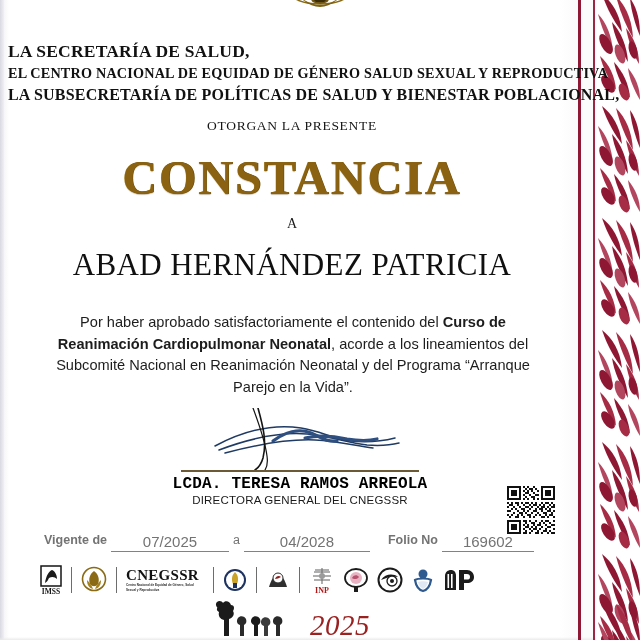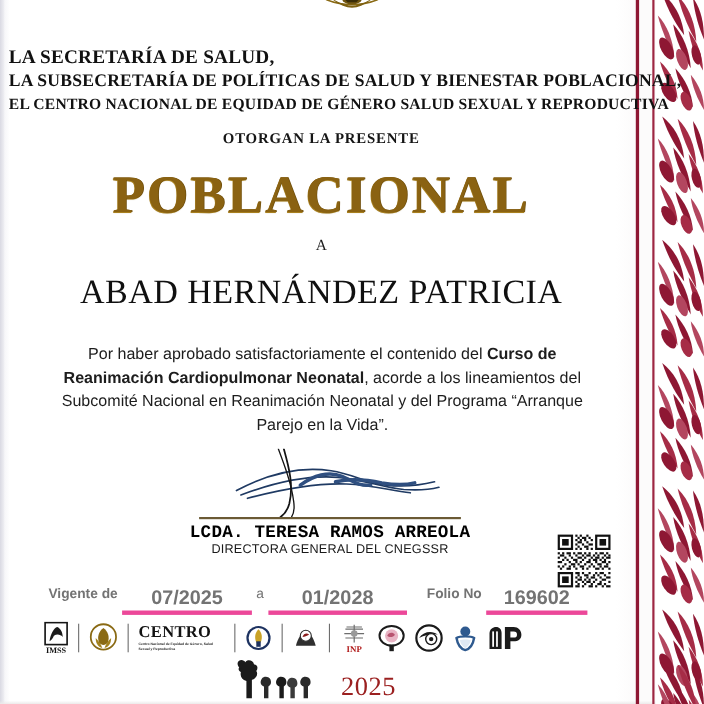--- a/index.html
+++ b/index.html
@@ -102,21 +102,21 @@
   .hdr-line.l2 { font-size: 16px;   line-height: 22px; }
   .hdr-line.l3 { font-size: 14.2px; line-height: 21px; }
 
   .otorgan {
     position: absolute;
     left: 8px;
     top: 118px;
     width: 568px;
     text-align: center;
     font-family: "Liberation Serif", serif;
-    font-weight: bold;
+    font-weight: normal;
     font-size: 13.5px;
     letter-spacing: 0.7px;
     color: #151515;
   }
 
   .constancia {
     position: absolute;
     left: 8px;
     top: 152px;
     width: 568px;
@@ -214,24 +214,24 @@
     width: 500px;
     display: flex;
     align-items: flex-start;
     font-family: "Liberation Sans", sans-serif;
     font-size: 12.5px;
     color: #737373;
   }
   .v-label { font-weight: bold; white-space: nowrap; }
   .v-label.plain { font-weight: normal; }
   .v-field {
-    border-bottom: 4px solid #ec4899;
+    border-bottom: 1px solid #ec4899;
     text-align: center;
-    font-weight: bold;
-    font-size: 18px;
+    font-weight: normal;
+    font-size: 15px;
     padding-bottom: 1px;
     margin: 0 4px;
   }
   .v-field.from { width: 118px; }
   .v-field.to   { width: 126px; }
   .v-field.folio{ width: 92px; }
 
   
   .qr {
     position: absolute;
@@ -286,26 +286,27 @@
   .footer-brand {
     position: absolute;
     left: 214px;
     top: 604px;
     display: flex;
     align-items: flex-end;
     height: 36px;
   }
   .footer-year {
     font-family: "Liberation Serif", serif;
-    font-size: 24px;
+    font-size: 29px;
     font-weight: normal;
     color: #9b2020;
     letter-spacing: 0.5px;
     line-height: 30px;
     margin-left: 10px;
+    font-style: italic;
   }
 </style>
 </head>
 <body>
 
 <div id="certificate">
 
   <div class="paper"></div>
   <div class="edge-left"></div>
   <div class="edge-bottom"></div>
@@ -349,26 +350,26 @@
     <svg width="96" height="26" viewBox="0 0 96 26" xmlns="http://www.w3.org/2000/svg" aria-hidden="true">
       <ellipse cx="48" cy="6" rx="30" ry="12" fill="none" stroke="#8a6a14" stroke-width="1.4"></ellipse>
       <path d="M26 10 C34 16, 42 19, 48 19 C54 19, 62 16, 70 10 C62 17, 55 21, 48 21 C41 21, 34 17, 26 10 Z" fill="#7d6010"></path>
       <ellipse cx="48" cy="13" rx="9" ry="5" fill="#6f5510"></ellipse>
       <path d="M40 12 L48 8 L56 12 L52 16 L44 16 Z" fill="#3a2d08"></path>
     </svg>
   </div>
 
   <div class="hdr-wrap">
     <div class="hdr-line l1">LA SECRETARÍA DE SALUD,</div>
+    <div class="hdr-line l3">EL CENTRO NACIONAL DE EQUIDAD DE GÉNERO SALUD SEXUAL Y REPRODUCTIVA</div>
     <div class="hdr-line l2">LA SUBSECRETARÍA DE POLÍTICAS DE SALUD Y BIENESTAR POBLACIONAL,</div>
-    <div class="hdr-line l3">EL CENTRO NACIONAL DE EQUIDAD DE GÉNERO SALUD SEXUAL Y REPRODUCTIVA</div>
   </div>
 
   <div class="otorgan">OTORGAN LA PRESENTE</div>
-  <div class="constancia">POBLACIONAL</div>
+  <div class="constancia">CONSTANCIA</div>
   <div class="a-word">A</div>
   <div class="student-name">ABAD HERNÁNDEZ PATRICIA</div>
 
   <div class="body-text"><span>Por haber aprobado satisfactoriamente el contenido del </span><b>Curso de Reanimación Cardiopulmonar Neonatal</b><span>, acorde a los lineamientos del Subcomité Nacional en Reanimación Neonatal y del Programa “Arranque Parejo en la Vida”.</span></div>
 
   <div class="sig-block">
     <div class="sig-ink">
       <svg width="290" height="62" viewBox="0 0 290 62" xmlns="http://www.w3.org/2000/svg" aria-hidden="true">
         <g fill="none" stroke="#1f3a63" stroke-width="1.5" stroke-linecap="round">
           <path d="M60 38 C90 22, 120 16, 146 20 C166 23, 178 31, 196 33 C214 35, 228 33, 240 30"></path>
@@ -530,21 +531,21 @@
           <rect x="42" y="48" width="2" height="2"></rect>
           <rect x="46" y="48" width="4" height="2"></rect>
       </g>
     </svg>
   </div>
 
   <div class="validity">
     <span class="v-label">Vigente de</span>
     <span class="v-field from">07/2025</span>
     <span class="v-label plain">a</span>
-    <span class="v-field to">01/2028</span>
+    <span class="v-field to">04/2028</span>
     <span class="v-label" style="margin-left:14px;">Folio No</span>
     <span class="v-field folio">169602</span>
   </div>
 
   <div class="logos">
 
     <div class="logo-item">
       <svg width="22" height="30" viewBox="0 0 22 30" xmlns="http://www.w3.org/2000/svg" aria-hidden="true">
         <rect x="1" y="1" width="20" height="20" fill="none" stroke="#151515" stroke-width="1.5"></rect>
         <path d="M5 18 C6 11, 9 6, 12 5 C15 6, 17 10, 17 14 C15 12, 12 11, 9 13 C8 15, 7 17, 5 18 Z" fill="#1b1b1b"></path>
@@ -560,21 +561,21 @@
         <path d="M13 5 C17 8, 19 13, 17 18 C15 21, 11 21, 9 18 C7 13, 9 8, 13 5 Z" fill="#8a6a14"></path>
         <path d="M6 14 C9 17, 11 20, 12 23 C8 22, 6 19, 6 14 Z" fill="#a3821e"></path>
         <path d="M20 14 C20 19, 18 22, 14 23 C15 20, 17 17, 20 14 Z" fill="#a3821e"></path>
       </svg>
     </div>
 
     <div class="logo-sep"></div>
 
     <div class="logo-item">
       <span class="logo-word">
-        <span class="big">CENTRO</span>
+        <span class="big">CNEGSSR</span>
         <span class="tiny">Centro Nacional de Equidad de Género, Salud Sexual y Reproductiva</span>
       </span>
     </div>
 
     <div class="logo-sep"></div>
 
     <div class="logo-item">
       <svg width="24" height="26" viewBox="0 0 24 26" xmlns="http://www.w3.org/2000/svg" aria-hidden="true">
         <circle cx="12" cy="13" r="11" fill="#1d3260"></circle>
         <circle cx="12" cy="13" r="9" fill="#ffffff"></circle>

